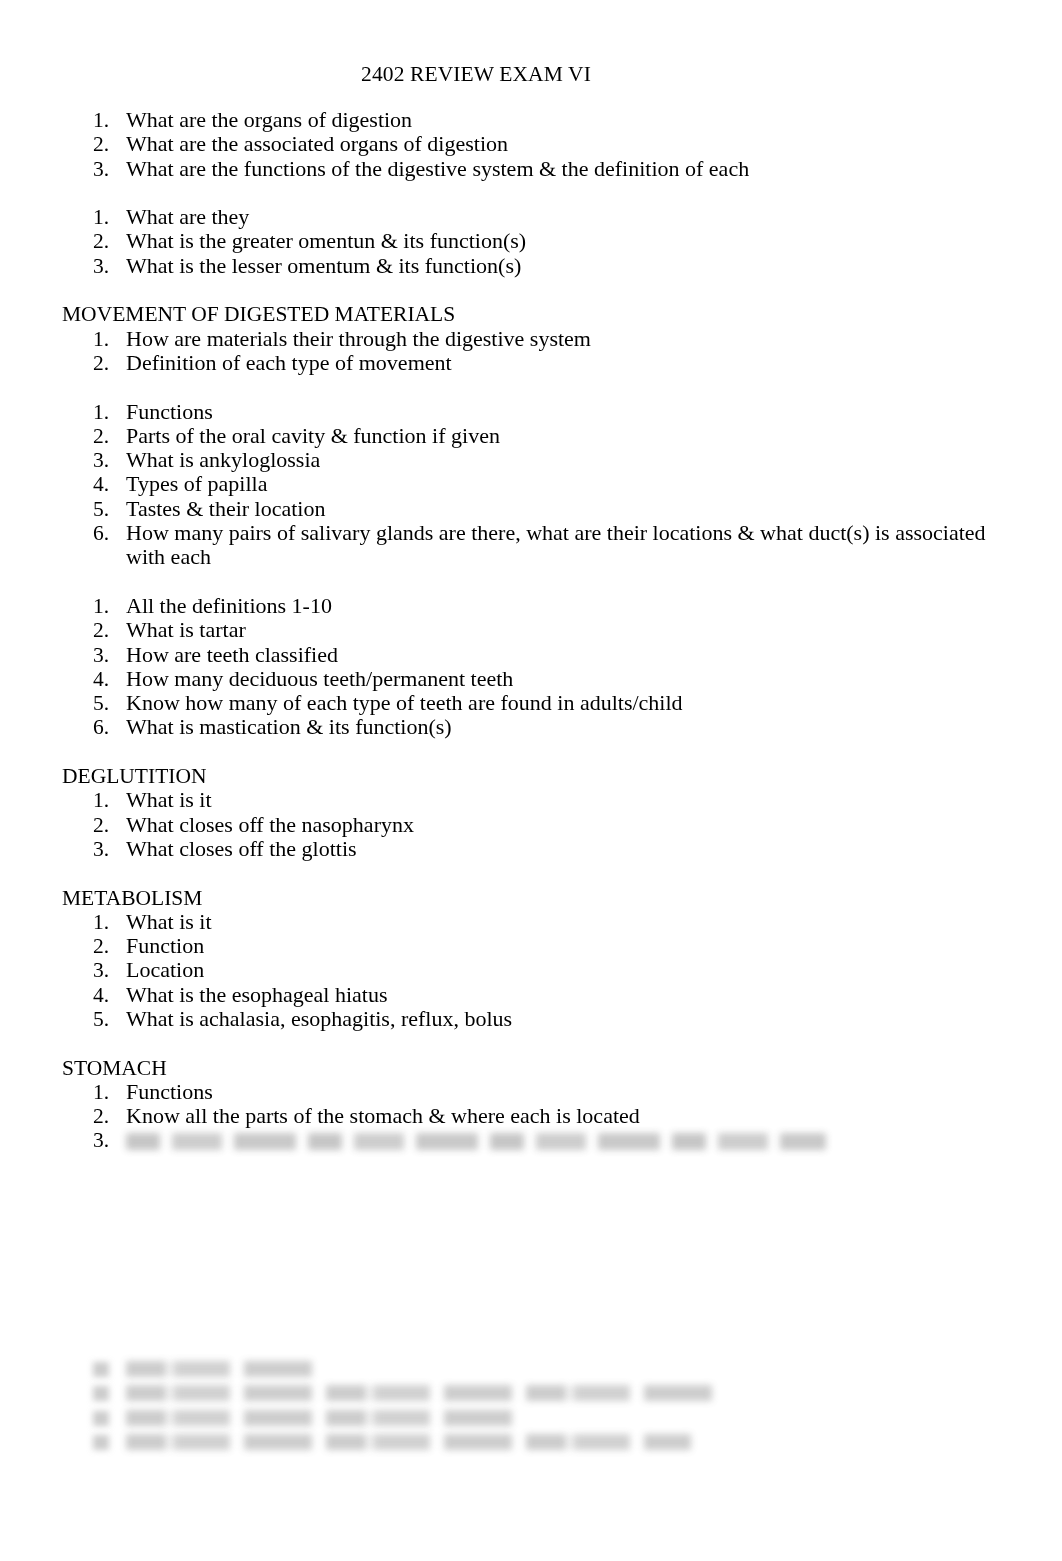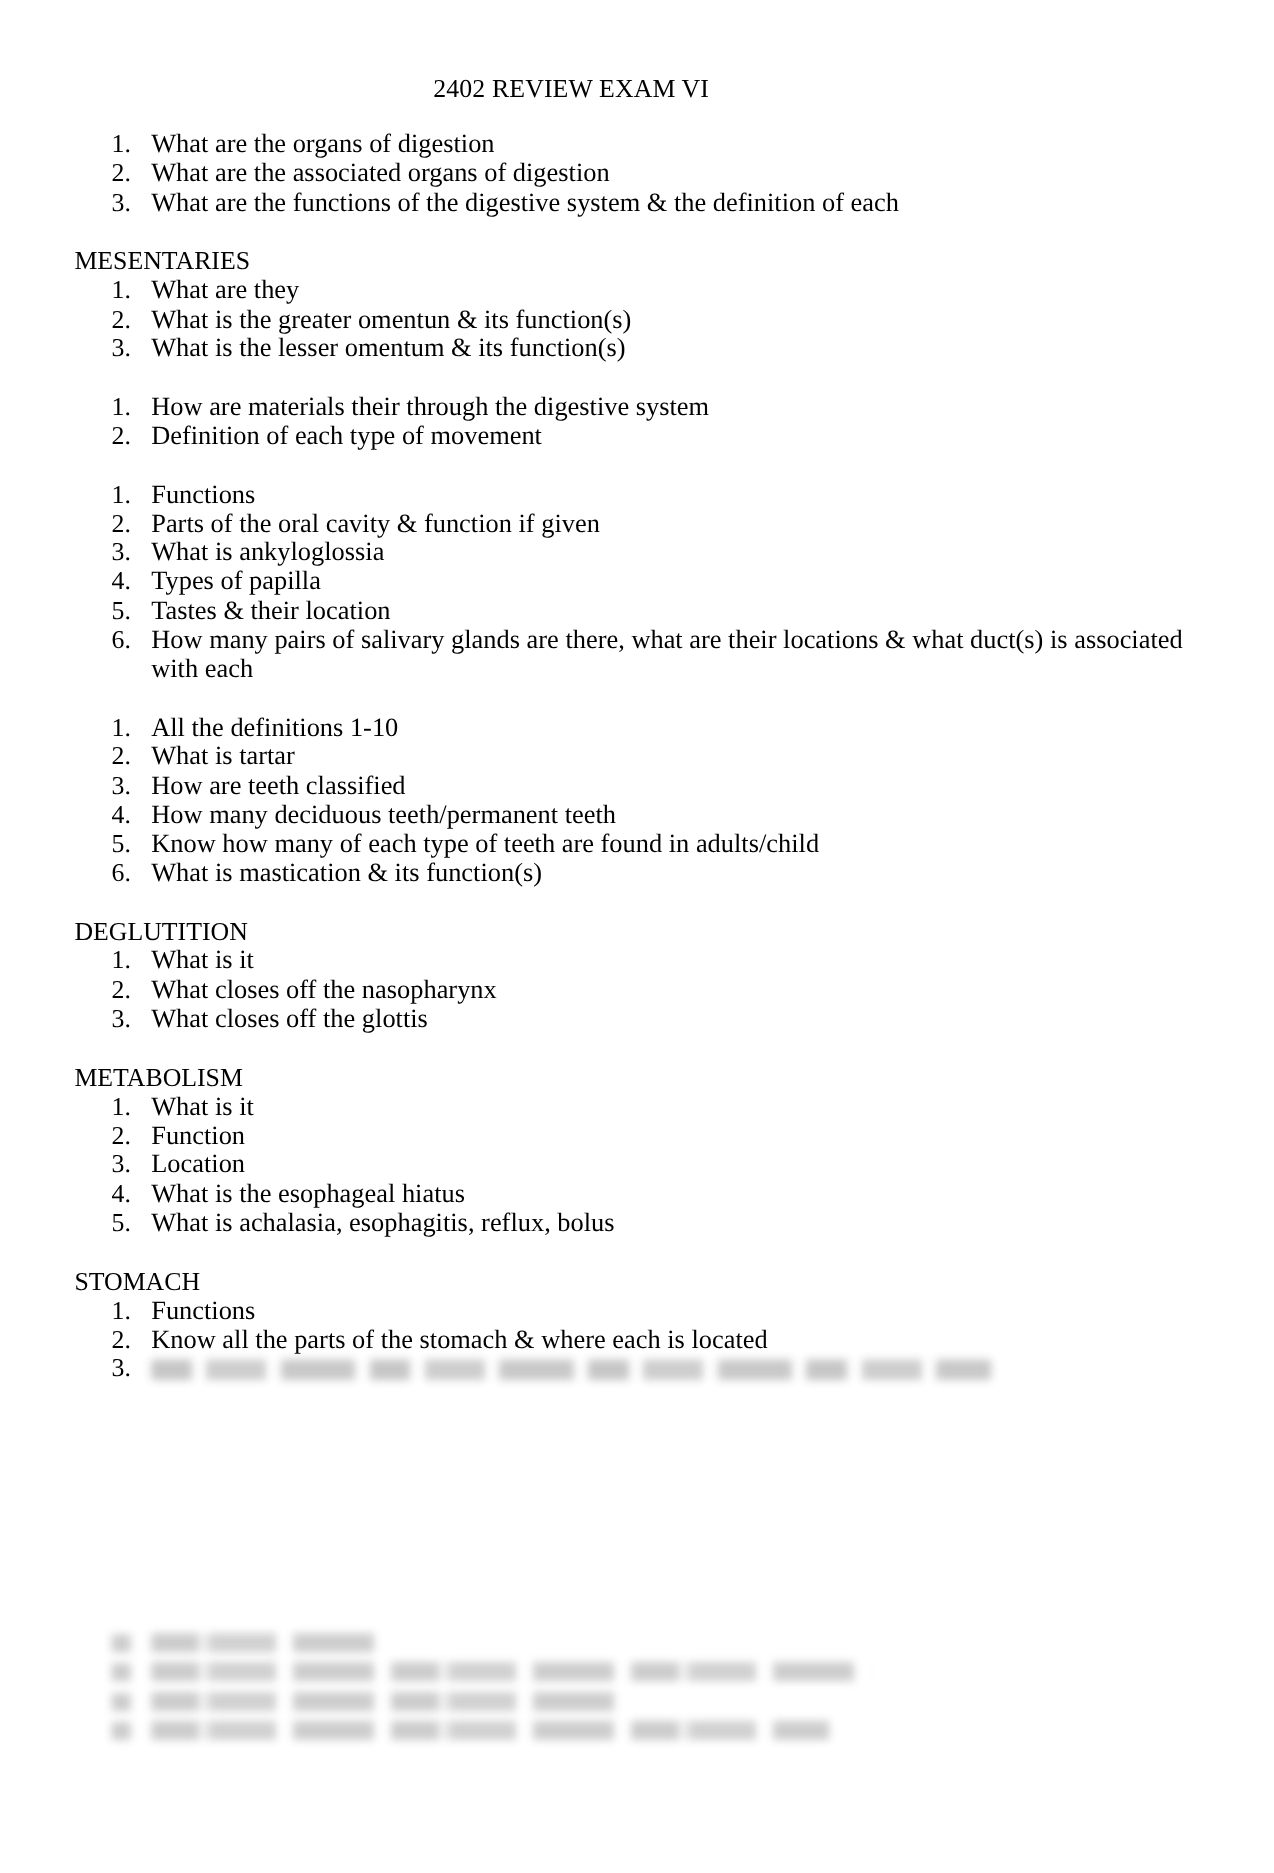--- a/index.html
+++ b/index.html
@@ -177,38 +177,38 @@
           <span class="itemtext">What are the associated organs of digestion</span>
         </li>
         <li>
           <span class="marker">3.</span>
           <span class="itemtext">What are the functions of the digestive system &amp; the definition of each</span>
         </li>
       </ol>
     <div id="sections-root">
         <div class="section-spacer"></div>
         <div class="section">
-          <div class="heading">MESENTARIES</div>
           <ol class="qlist">
             <li>
               <span class="marker">1.</span>
               <span class="itemtext">What are they</span>
             </li>
             <li>
               <span class="marker">2.</span>
               <span class="itemtext">What is the greater omentun &amp; its function(s)</span>
             </li>
             <li>
               <span class="marker">3.</span>
               <span class="itemtext">What is the lesser omentum &amp; its function(s)</span>
             </li>
           </ol>
         </div>
         <div class="section-spacer"></div>
         <div class="section">
+          <div class="heading">MOVEMENT OF DIGESTED MATERIALS</div>
           <ol class="qlist">
             <li>
               <span class="marker">1.</span>
               <span class="itemtext">How are materials their through the digestive system</span>
             </li>
             <li>
               <span class="marker">2.</span>
               <span class="itemtext">Definition of each type of movement</span>
             </li>
           </ol>

